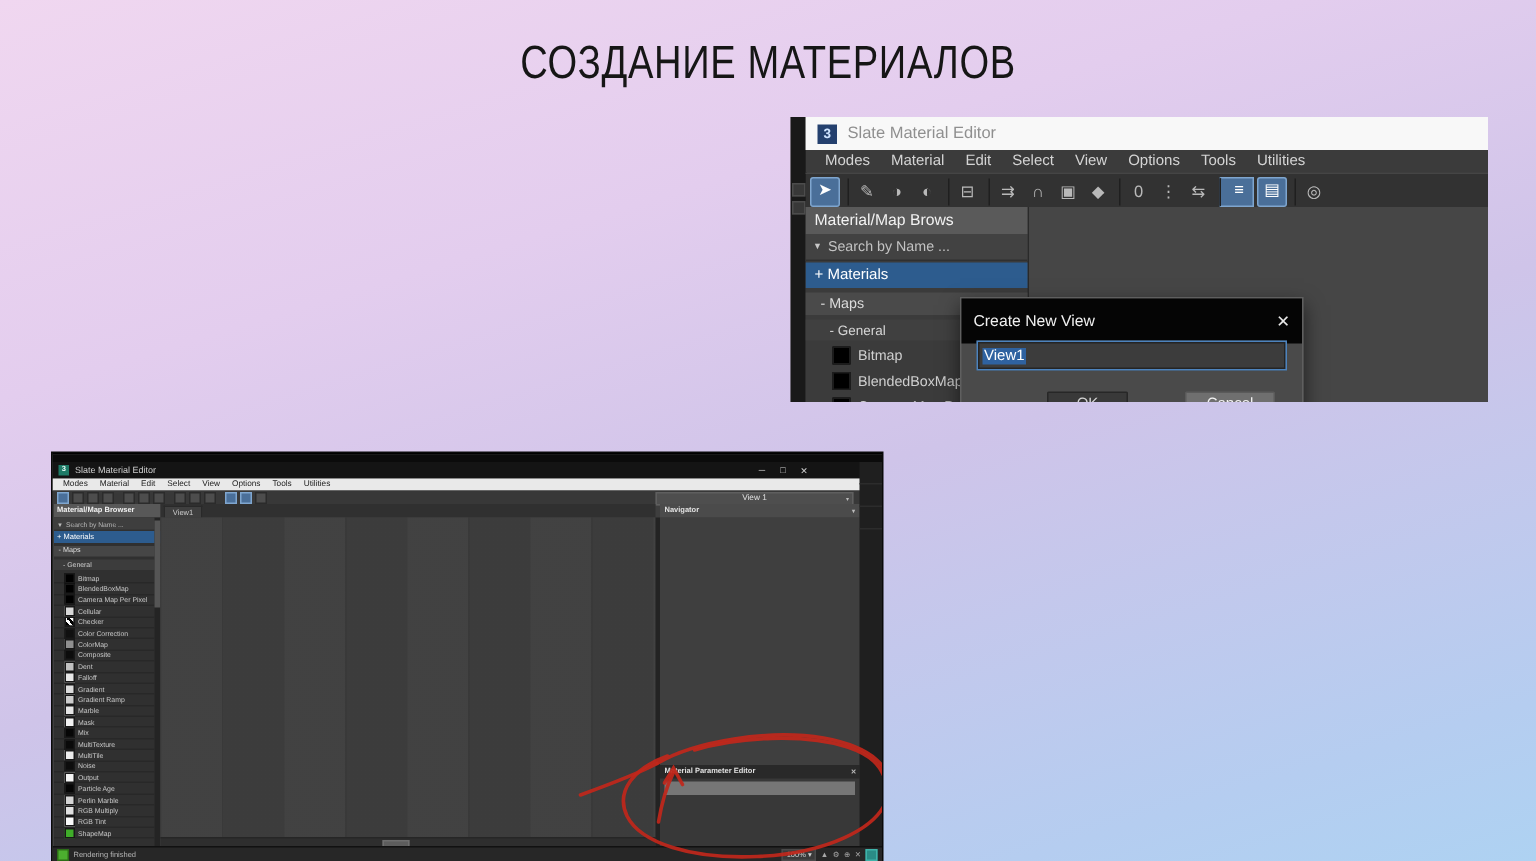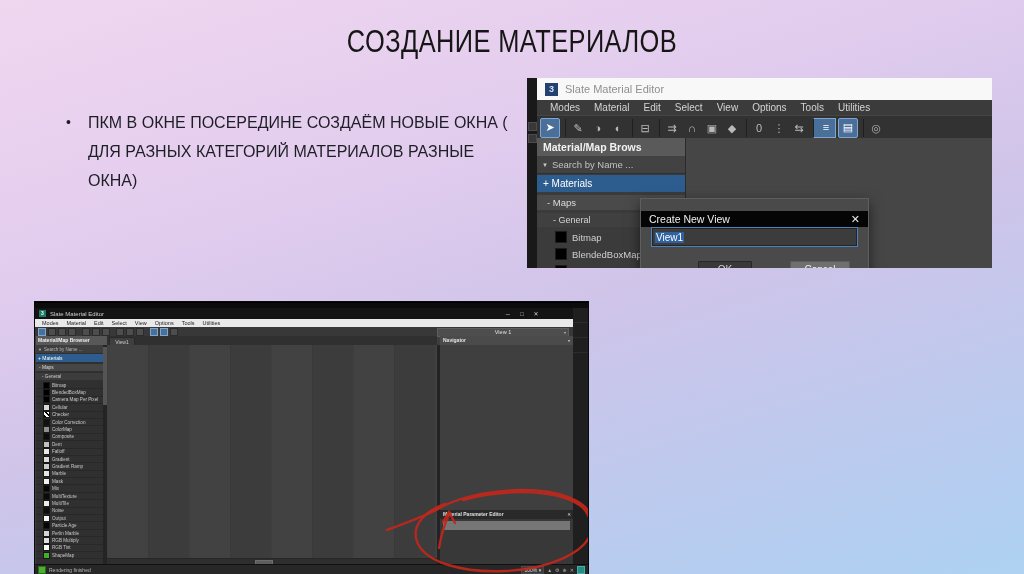--- a/index.html
+++ b/index.html
@@ -26,37 +26,37 @@
   .a-title-text{margin-left:7px;font-size:11px;color:#8f8f8f;}
   .a-menu{position:absolute;left:10px;top:22px;right:0;height:15px;background:#3b3b3b;display:flex;align-items:center;padding-left:6px;}
   .a-menu span{font-size:10px;color:#d4d4d4;padding:0 7px;}
   .a-tools{position:absolute;left:10px;top:37px;right:0;height:23px;background:#323232;border-top:1px solid #454545;
     display:flex;align-items:center;padding-left:2px;}
   .a-tool{width:18px;height:18px;margin:0 1px;color:#b9b9b9;font-size:11px;line-height:18px;text-align:center;border-radius:2px;}
   .a-tool.active{background:#4a6f99;border:1px solid #7fa6cf;color:#fff;line-height:16px;}
   .a-tool.sep{border-left:1px solid #1f1f1f;border-radius:0;margin-left:4px;padding-left:3px;}
   .a-body{position:absolute;left:10px;top:60px;right:0;bottom:0;background:#464646;overflow:hidden;}
   .a-panel{position:absolute;left:0;top:0;width:148px;bottom:0;background:#3b3b3b;border-right:1px solid #2a2a2a;}
-  .a-ph{position:absolute;left:0;top:0;right:0;height:18px;background:#5a5a5a;color:#f2f2f2;font-weight:bold;
+  .a-ph{position:absolute;left:0;top:0;right:0;height:18px;background:#5a5a5a;color:#f2f2f2;font-weight:normal;
     font-size:10.5px;line-height:18px;padding-left:6px;white-space:nowrap;overflow:hidden;}
   .a-search{position:absolute;left:0;top:18px;right:0;height:17px;background:#424242;border-bottom:1px solid #303030;
     display:flex;align-items:center;}
   .a-search .car{font-size:6px;color:#c8c8c8;margin:0 4px 0 5px;}
   .a-search .txt{font-size:9.5px;color:#c2c2c2;white-space:nowrap;}
   .a-row-mat{position:absolute;left:0;top:37px;right:0;height:17px;font-size:10px;line-height:17px;padding-left:6px;}
   .a-row-maps{position:absolute;left:0;top:57px;right:0;height:15px;background:#4a4a4a;color:#ddd;font-size:9.5px;line-height:15px;padding-left:10px;}
   .a-row-gen{position:absolute;left:0;top:75px;right:0;height:14px;background:#404040;color:#d5d5d5;font-size:9px;line-height:14px;padding-left:16px;}
   .a-items{position:absolute;left:0;top:92px;right:0;bottom:0;overflow:hidden;}
   .a-item{height:14px;margin-bottom:3px;display:flex;align-items:center;padding-left:18px;}
   .a-swatch{width:10px;height:10px;background:#000;border:1px solid #1c1c1c;margin-right:5px;flex:none;}
   .a-item span:last-child{font-size:9.5px;color:#cfcfcf;white-space:nowrap;}
   
   .dlg{position:absolute;left:103px;top:60px;width:227px;height:88px;background:#4a4a4a;border:1px solid #5f5f5f;
     box-shadow:0 5px 12px rgba(0,0,0,.55);z-index:10;}
-  .dlg-title{position:absolute;left:0;top:0;right:0;height:16px;background:#050505;display:flex;align-items:center;margin-top:12px;}
+  .dlg-title{position:absolute;left:0;top:0;right:0;height:30px;background:#050505;display:flex;align-items:center;}
   .dlg-title .t{font-size:10.5px;color:#f0f0f0;margin-left:8px;flex:1;}
   .dlg-close{font-size:11px;color:#e8e8e8;margin-right:8px;cursor:default;}
   .dlg-input{position:absolute;left:10px;right:10px;top:28px;height:18px;background:#3c3c3c;border:1px solid #4d83bd;
     box-shadow:inset 0 0 0 1px #242424;display:flex;align-items:center;}
   .dlg-input .sel{font-size:10px;color:#fff;background:#2f62a0;margin-left:3px;padding:0 1px;}
   .dlg-btn{position:absolute;top:62px;height:16px;font-size:10px;text-align:center;line-height:16px;border-radius:1px;}
   .dlg-ok{right:116px;width:52px;background:#393939;border:1px solid #272727;color:#d5d5d5;}
   .dlg-cancel{right:18px;width:58px;background:#6f6f6f;border:1px solid #5a5a5a;color:#f2f2f2;}
   
   .shotB{position:absolute;left:35px;top:302px;width:553px;height:272px;background:#3e3e3e;border-top:1px solid #000;
@@ -125,21 +125,20 @@
   .anno path{fill:none;stroke-width:2.4;stroke-linecap:round;opacity:.92;}
 </style>
 </head>
 <body>
 
 <div class="slide">
 
   <div class="title">СОЗДАНИЕ МАТЕРИАЛОВ</div>
 
   <div class="bullets">
-    <div class="bullet">ПКМ В ОКНЕ ПОСЕРЕДИНЕ СОЗДАЁМ НОВЫЕ ОКНА ( ДЛЯ РАЗНЫХ КАТЕГОРИЙ МАТЕРИАЛОВ РАЗНЫЕ ОКНА)</div>
   </div>
 
   <div class="shotA">
     <div class="a-strip">
         <i></i>
         <i></i>
       </div>
     <div class="a-title">
       <span class="a-logo">3</span>
       <span class="a-title-text">Slate Material Editor</span>

